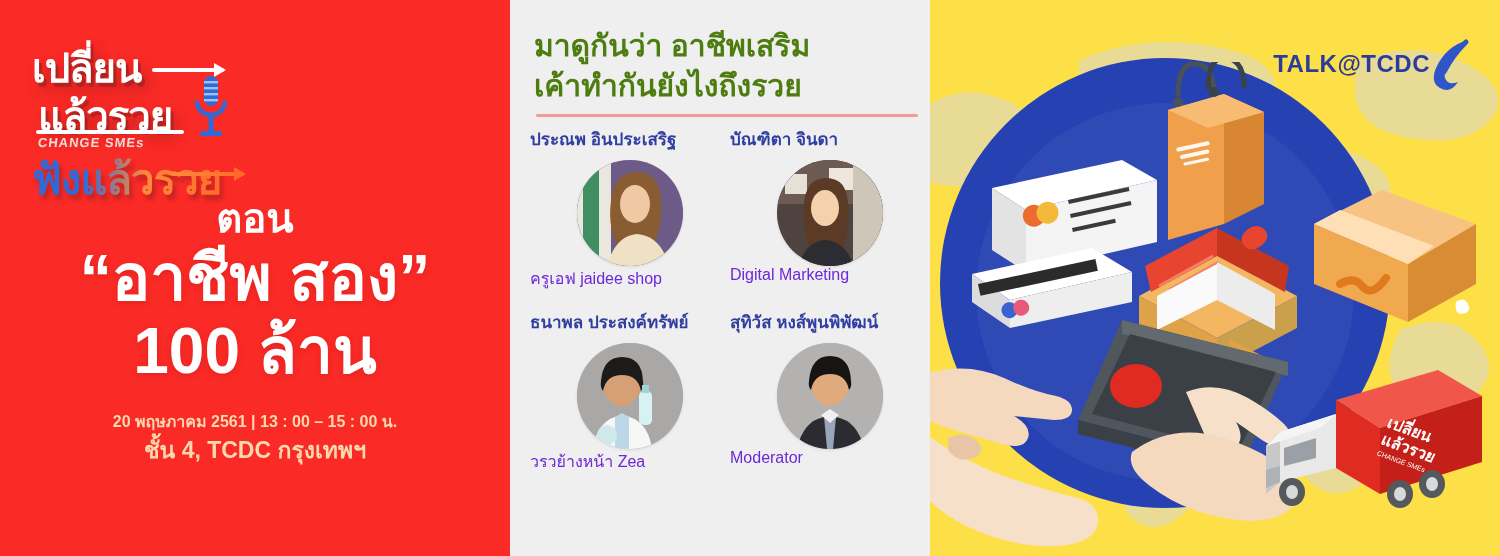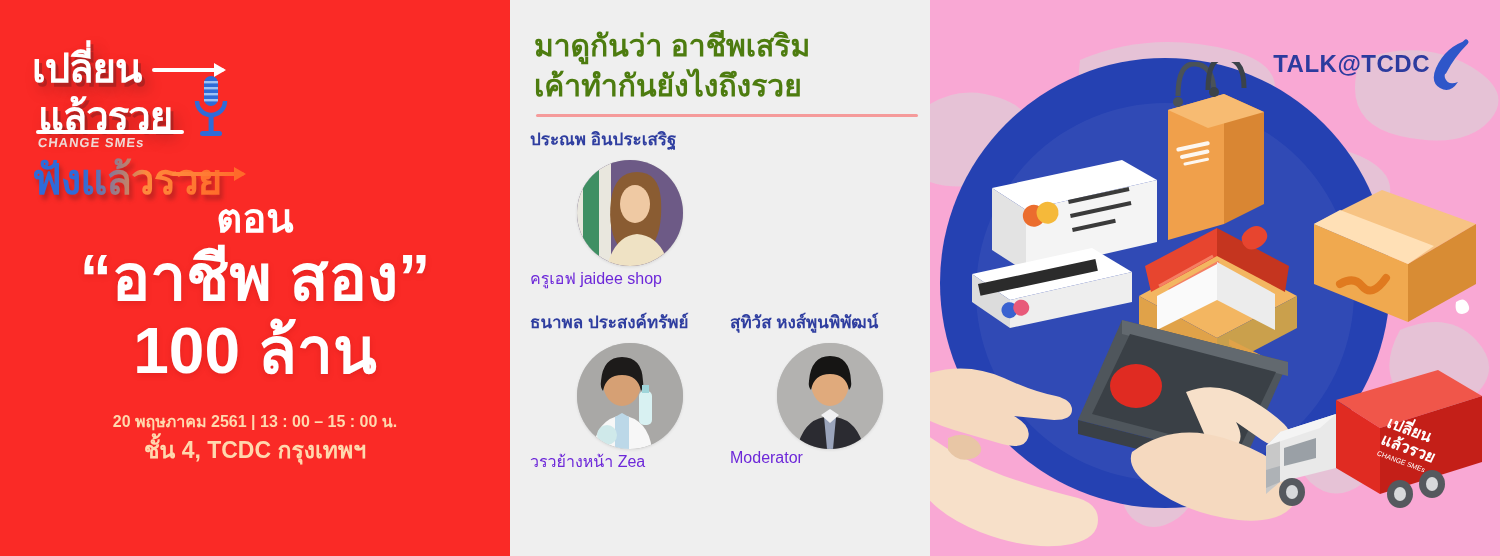--- a/index.html
+++ b/index.html
@@ -81,21 +81,21 @@
     overflow:hidden; position:relative; background:#b9b9b9;
     box-shadow:0 1px 3px rgba(0,0,0,.10);
   }
   .spk-role { font-size:16px; color:#6d28d9; margin-top:0; white-space:nowrap; }
 
   
   .ph-bg { position:absolute; inset:0; }
 
   
   #right-panel { position:absolute; left:930px; top:0; width:570px; height:556px;
-                 background:#f9a8d4; overflow:hidden; z-index:3; }
+                 background:#fde047; overflow:hidden; z-index:3; }
   #worldmap { position:absolute; inset:0; opacity:.55; }
   #blue-circle {
     position:absolute; left:10px; top:58px; width:450px; height:450px;
     border-radius:50%; background:#2541b2;
   }
   #blue-circle:after {
     content:""; position:absolute; left:8%; top:10%; width:84%; height:84%;
     border-radius:50%; background:rgba(255,255,255,.05);
   }
 
@@ -172,20 +172,37 @@
               <rect x="6" y="0" width="16" height="106" fill="#3f8f63"></rect>
               <ellipse cx="58" cy="44" rx="20" ry="24" fill="#e7b98f"></ellipse>
               <path d="M34 40 q4 -28 26 -28 q22 0 24 28 q2 34 -12 50 l-28 0 q-14 -18 -10 -50z" fill="#8a5c32"></path>
               <ellipse cx="58" cy="44" rx="15" ry="19" fill="#efc9a3"></ellipse>
               <path d="M30 106 q8 -30 30 -32 q24 2 32 32z" fill="#efe2c4"></path>
             </svg>
           </div>
           <div class="spk-role">ครูเอฟ jaidee shop</div>
         </div>
 
+        <div class="spk">
+          <div class="spk-name">บัณฑิตา จินดา</div>
+          <div class="spk-photo">
+            <svg class="ph-bg" viewBox="0 0 106 106" preserveAspectRatio="none">
+              <rect width="106" height="106" fill="#4f4340"></rect>
+              <rect x="0" y="0" width="106" height="44" fill="#6b5b53"></rect>
+              <rect x="8" y="14" width="22" height="20" fill="#e7e0d6"></rect>
+              <rect x="52" y="8" width="26" height="22" fill="#ece6dc"></rect>
+              <rect x="76" y="0" width="30" height="106" fill="#cfc6ba"></rect>
+              <ellipse cx="48" cy="46" rx="19" ry="23" fill="#f0c69e"></ellipse>
+              <path d="M27 44 q2 -26 22 -26 q21 0 22 26 q2 30 -6 46 l-32 0 q-8 -18 -6 -46z" fill="#5b3a26"></path>
+              <ellipse cx="48" cy="48" rx="14" ry="18" fill="#f5d2ab"></ellipse>
+              <path d="M22 106 q6 -24 26 -26 q22 2 28 26z" fill="#2c2c32"></path>
+            </svg>
+          </div>
+          <div class="spk-role">Digital Marketing</div>
+        </div>
       </div>
 
       <div class="spk-row" style="margin-top:20px;">
         <div class="spk">
           <div class="spk-name">ธนาพล ประสงค์ทรัพย์</div>
           <div class="spk-photo">
             <svg class="ph-bg" viewBox="0 0 106 106" preserveAspectRatio="none">
               <rect width="106" height="106" fill="#a9a8a6"></rect>
               <ellipse cx="45" cy="40" rx="19" ry="23" fill="#d6a074"></ellipse>
               <path d="M24 38 q2 -24 21 -24 q20 0 21 24 q1 6 -2 10 q-3 -16 -19 -16 q-16 0 -19 16 q-3 -4 -2 -10z" fill="#1d1b1a"></path>

